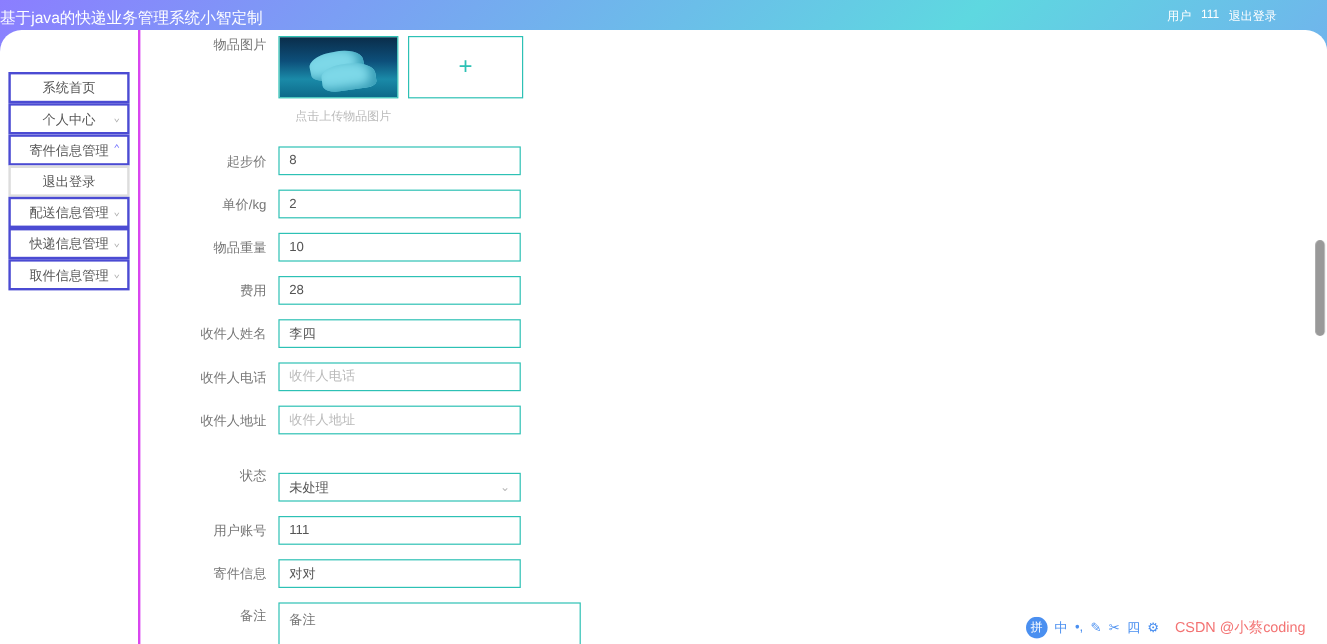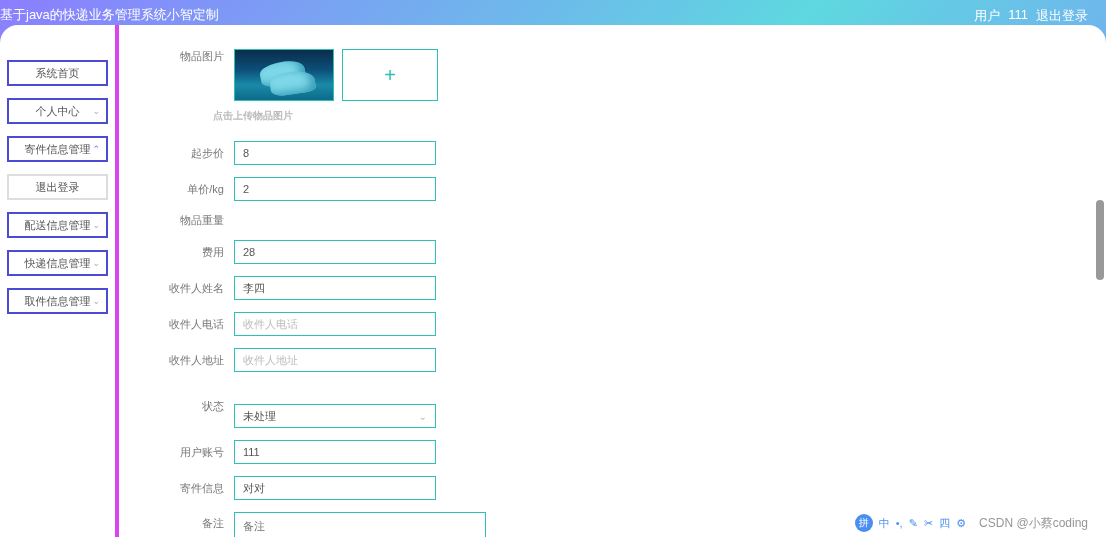--- a/index.html
+++ b/index.html
@@ -15,44 +15,45 @@
     .header {
       height: 30px;
       display: flex;
       align-items: center;
       color: #fff;
       font-size: 13px;
       position: relative;
     }
     .header-right {
       position: absolute;
-      right: 18px;
+      right: 42px;
       top: 7px;
       color: #fff;
-      font-size: 13px;
+      font-size: 10px;
       display: flex;
       gap: 8px;
     }
     .header-right span { cursor: pointer; }
     .main-wrap {
       position: absolute;
       top: 25px;
       left: 0;
       right: 0;
       bottom: 0;
       background: #fff;
       border-radius: 18px 18px 0 0;
       display: flex;
     }
     .sidebar {
       width: 115px;
       padding: 35px 7px 0 7px;
       display: flex;
       flex-direction: column;
-      gap: 12px;
+      gap: 0;
+      font-family: Liberation Mono, monospace;
     }
     .menu-btn {
       height: 26px;
       border: 2px solid #4b4bd3;
       background: #fff;
       display: flex;
       align-items: center;
       justify-content: center;
       font-size: 11px;
       color: #555;
@@ -62,23 +63,23 @@
     .menu-btn.plain { border-color: #ddd; }
     .menu-btn .chev {
       position: absolute;
       right: 6px;
       font-size: 9px;
       color: #aaa;
     }
     .menu-btn.active .chev { color: #6b6bff; }
     .content {
       flex: 1;
-      padding: 24px 20px 0 40px;
+      padding: 5px 20px 0 40px;
       overflow-y: auto;
-      border-left: 4px solid #d946ef;
+      border-left: 2px solid #d946ef;
     }
     .form-row {
       display: flex;
       align-items: center;
       margin-bottom: 12px;
     }
     .form-label {
       width: 65px;
       text-align: right;
       color: #777;
@@ -143,29 +144,28 @@
       display: flex;
       align-items: center;
       justify-content: center;
       color: #2dc1b5;
       font-size: 20px;
       cursor: pointer;
     }
     .upload-hint {
       font-size: 10px;
       color: #bbb;
-      margin-left: 54px;
+      margin-left: 89px;
       margin-bottom: 18px;
-      font-weight: bold;
     }
     .watermark {
       position: absolute;
       right: 18px;
       bottom: 5px;
-      color: #737373;
+      color: #ef4444;
       font-size: 12px;
       opacity: 0.75;
       z-index: 50;
       text-align: right;
     }
     .toolbox {
       position: absolute;
       right: 140px;
       bottom: 5px;
       display: flex;
@@ -253,20 +253,21 @@
       <input class="form-input" value="8" style="">
     </div>
 
     <div class="form-row">
       <div class="form-label">单价/kg</div>
       <input class="form-input" value="2" style="">
     </div>
 
     <div class="form-row">
       <div class="form-label">物品重量</div>
+      <input class="form-input" value="10" style="">
     </div>
 
     <div class="form-row">
       <div class="form-label">费用</div>
       <input class="form-input" value="28" style="">
     </div>
 
     <div class="form-row">
       <div class="form-label">收件人姓名</div>
       <input class="form-input" value="李四" style="">

